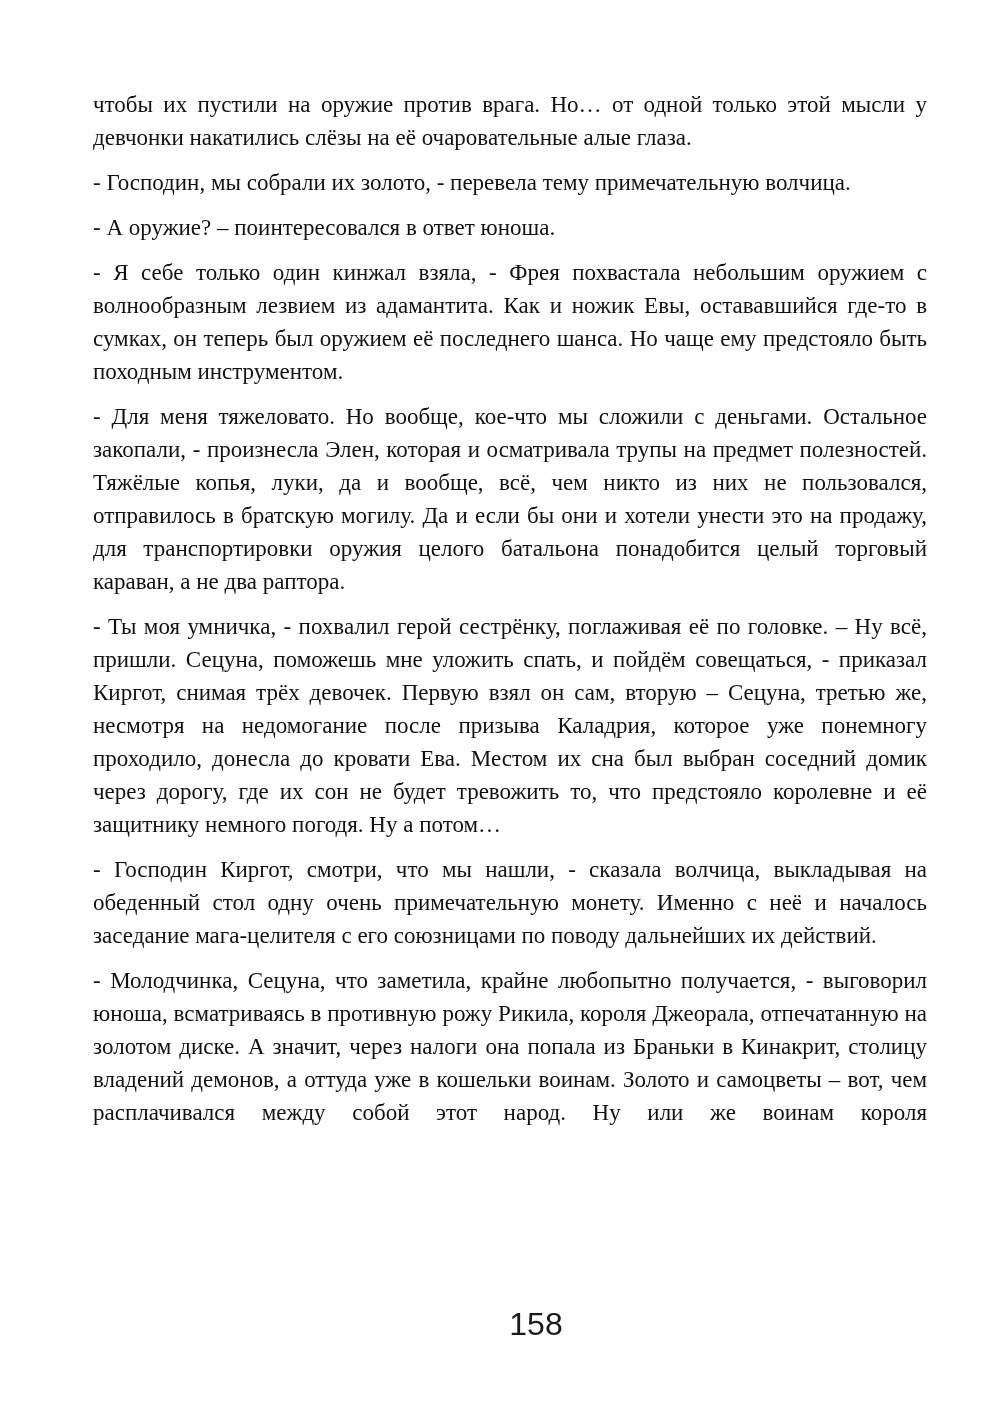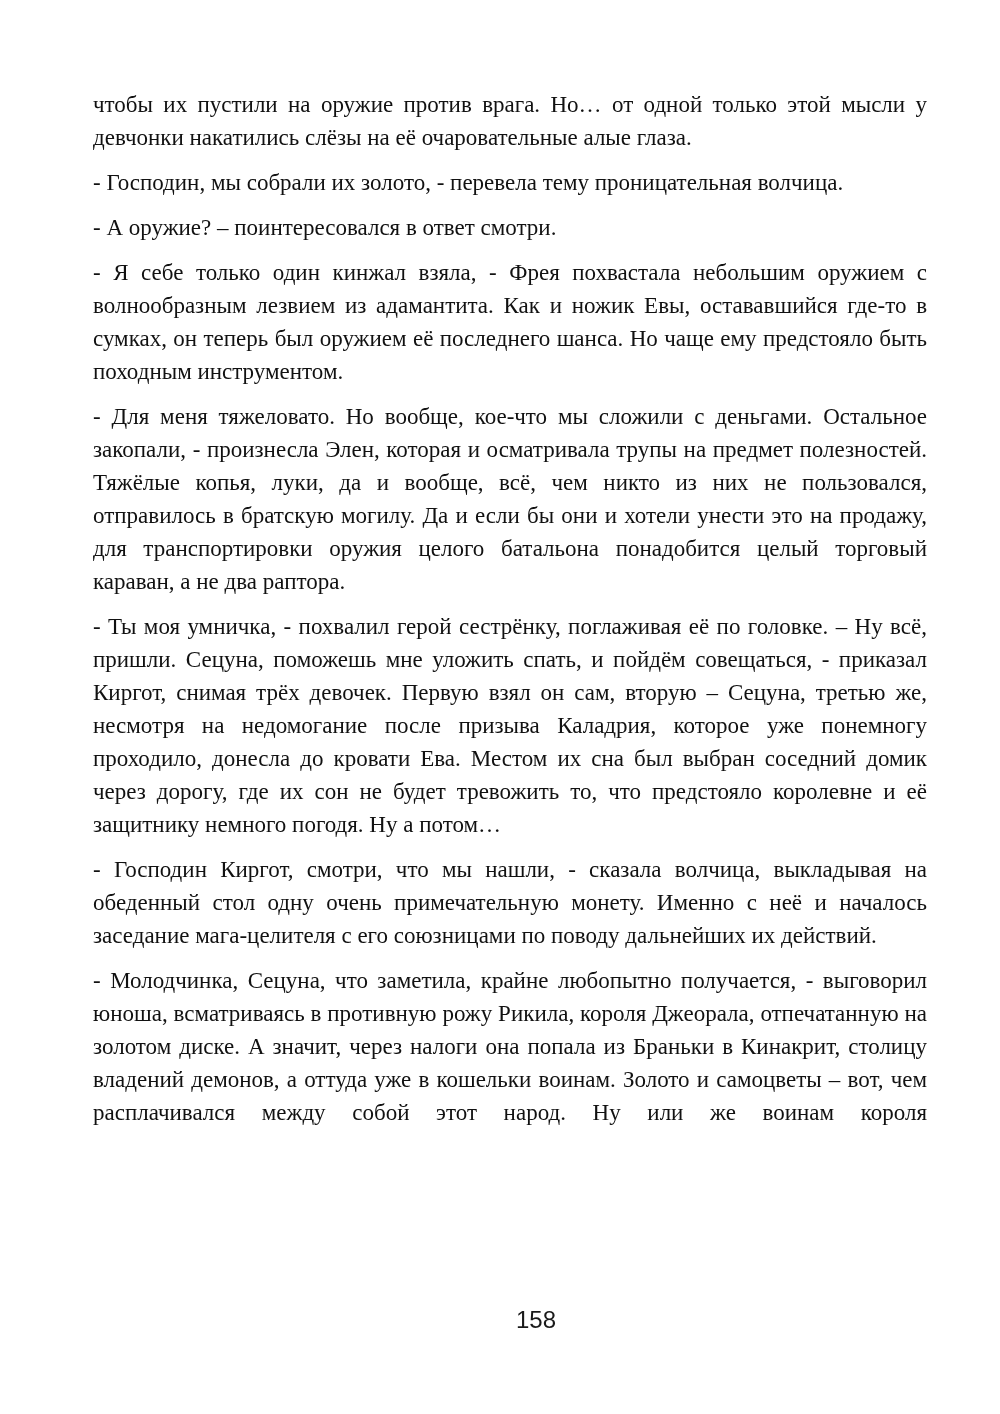--- a/index.html
+++ b/index.html
@@ -34,32 +34,32 @@
   .text-block p:last-child {
     text-align-last: justify;
   }
   .page-number {
     position: absolute;
     top: 1306px;
     left: 72px;
     width: 928px;
     text-align: center;
     font-family: "Liberation Sans", "DejaVu Sans", sans-serif;
-    font-size: 24px;
+    font-size: 32px;
     color: #1a1a1a;
   }
 </style>
 </head>
 <body>
 
 <div class="page">
   <div class="text-block">
       <p>чтобы их пустили на оружие против врага. Но… от одной только этой мысли у девчонки накатились слёзы на её очаровательные алые глаза.</p>
-      <p>- Господин, мы собрали их золото, - перевела тему проницательная волчица.</p>
-      <p>- А оружие? – поинтересовался в ответ смотри.</p>
+      <p>- Господин, мы собрали их золото, - перевела тему примечательную волчица.</p>
+      <p>- А оружие? – поинтересовался в ответ юноша.</p>
       <p>- Я себе только один кинжал взяла, - Фрея похвастала небольшим оружием с волнообразным лезвием из адамантита. Как и ножик Евы, остававшийся где-то в сумках, он теперь был оружием её последнего шанса. Но чаще ему предстояло быть походным инструментом.</p>
       <p>- Для меня тяжеловато. Но вообще, кое-что мы сложили с деньгами. Остальное закопали, - произнесла Элен, которая и осматривала трупы на предмет полезностей. Тяжёлые копья, луки, да и вообще, всё, чем никто из них не пользовался, отправилось в братскую могилу. Да и если бы они и хотели унести это на продажу, для транспортировки оружия целого батальона понадобится целый торговый караван, а не два раптора.</p>
       <p>- Ты моя умничка, - похвалил герой сестрёнку, поглаживая её по головке. – Ну всё, пришли. Сецуна, поможешь мне уложить спать, и пойдём совещаться, - приказал Киргот, снимая трёх девочек. Первую взял он сам, вторую – Сецуна, третью же, несмотря на недомогание после призыва Каладрия, которое уже понемногу проходило, донесла до кровати Ева. Местом их сна был выбран соседний домик через дорогу, где их сон не будет тревожить то, что предстояло королевне и её защитнику немного погодя. Ну а потом…</p>
       <p>- Господин Киргот, смотри, что мы нашли, - сказала волчица, выкладывая на обеденный стол одну очень примечательную монету. Именно с неё и началось заседание мага-целителя с его союзницами по поводу дальнейших их действий.</p>
       <p>- Молодчинка, Сецуна, что заметила, крайне любопытно получается, - выговорил юноша, всматриваясь в противную рожу Рикила, короля Джеорала, отпечатанную на золотом диске. А значит, через налоги она попала из Браньки в Кинакрит, столицу владений демонов, а оттуда уже в кошельки воинам. Золото и самоцветы – вот, чем расплачивался между собой этот народ. Ну или же воинам короля</p>
     </div>
   <div class="page-number">158</div>
 </div>
 
 </body></html>

